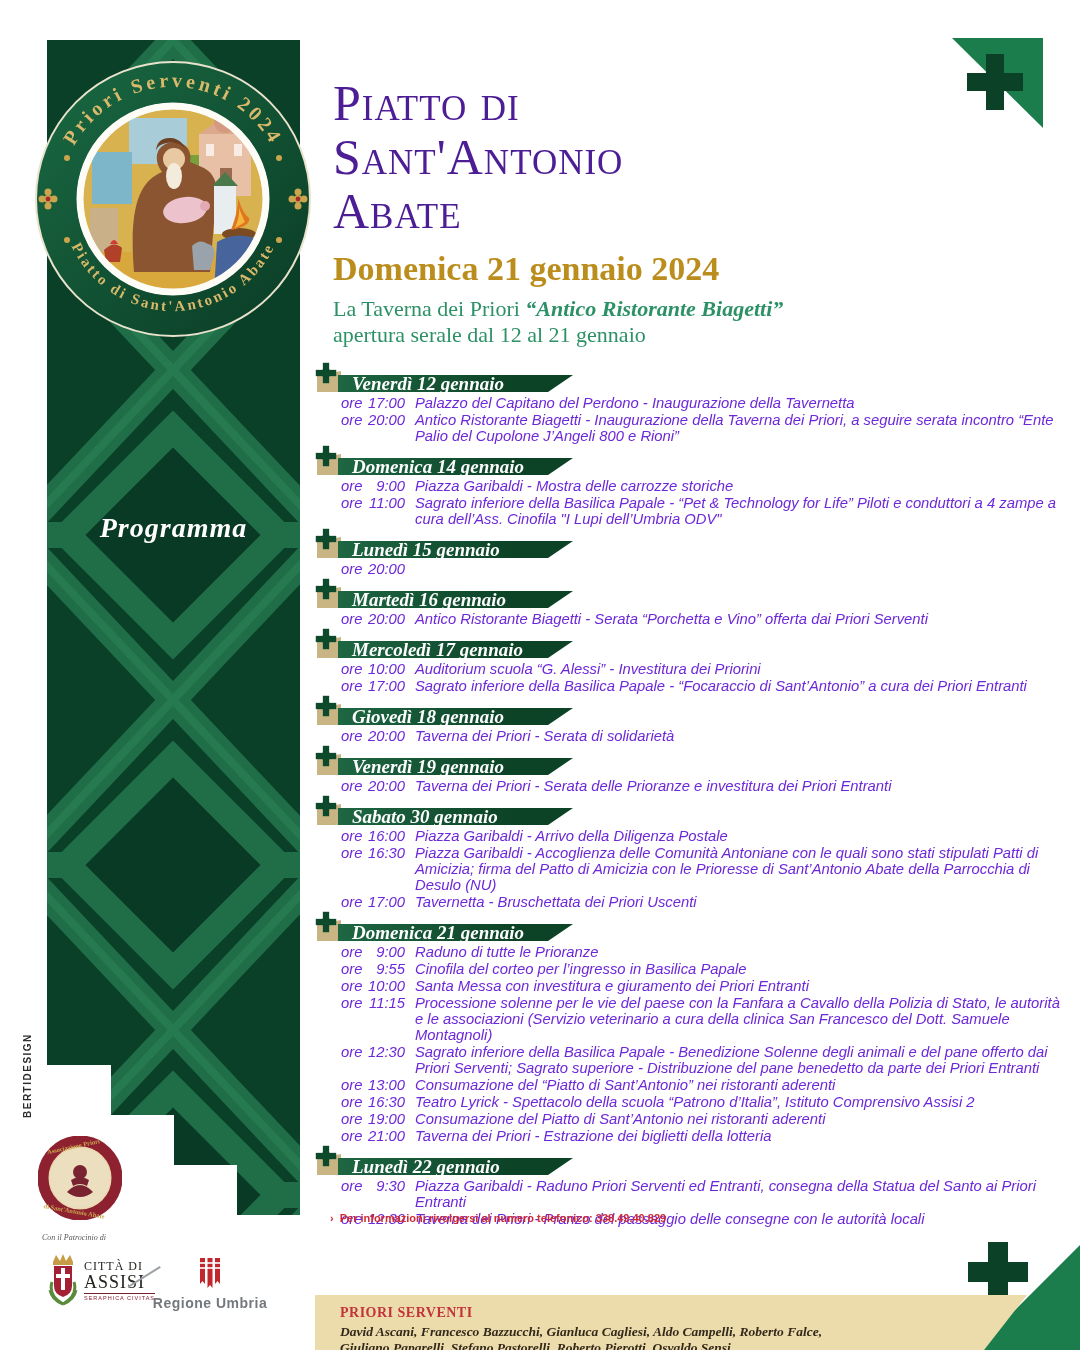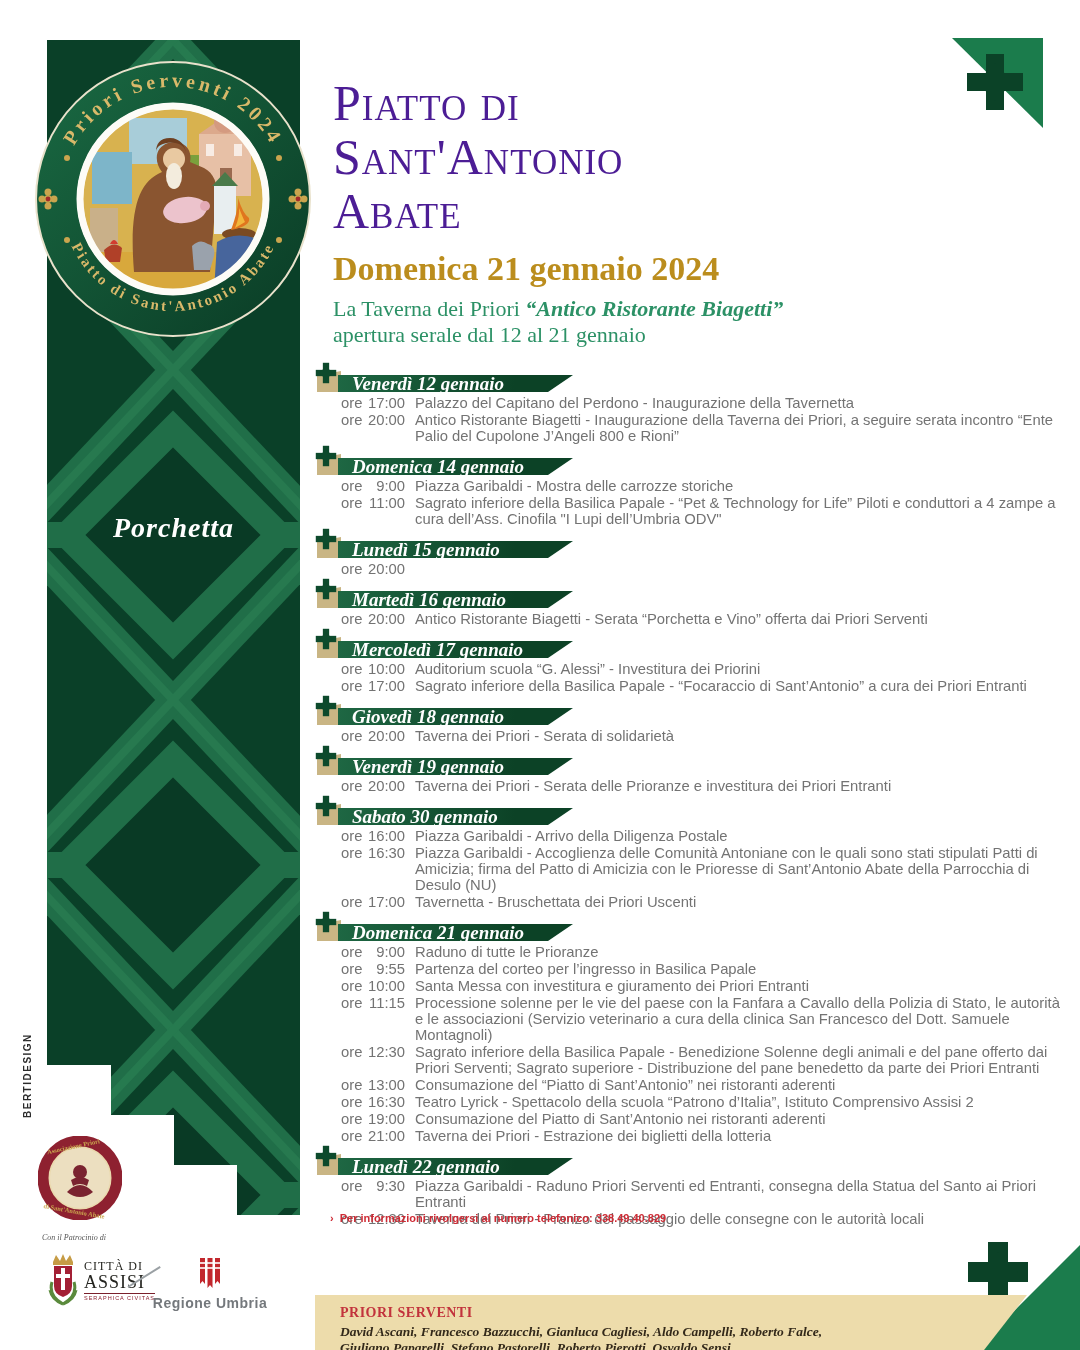--- a/index.html
+++ b/index.html
@@ -40,21 +40,21 @@
   .banner .bar{position:absolute;left:23px;top:0;right:0;bottom:0;
     background:linear-gradient(95deg,#1e6743 0%,#0c4226 75%);
     clip-path:polygon(0 0,100% 0,calc(100% - 25px) 100%,0 100%);
     display:flex;align-items:center;margin-top:9px;}
   .banner .bt{font-family:"Liberation Serif",serif;font-style:italic;font-weight:700;
     font-size:19px;color:#ffffff;padding-left:14px;white-space:nowrap;}
   .banner .notch{position:absolute;left:2px;top:5px;width:24px;height:21px;
     background:#c9b584;clip-path:polygon(0 22%,100% 0,100% 100%,0 100%);}
   .banner .bcross{position:absolute;left:0px;top:-4px;}
   .events{margin-left:26px;}
-  .event{display:flex;font-size:14.8px;line-height:16px;color:#737373;margin-bottom:1px;}
+  .event{display:flex;font-size:14.8px;line-height:16px;color:#6d28d9;margin-bottom:1px;font-style:italic;}
   .time{flex:0 0 64px;display:flex;justify-content:space-between;margin-right:10px;white-space:nowrap;}
   .desc{flex:1;max-width:668px;}
 
   .info{position:absolute;left:330px;top:1212px;font-size:11px;font-weight:700;color:#ce2b35;}
   .info .arrow{margin-right:6px;}
 
   
   .cream{position:absolute;left:315px;top:1295px;width:720px;height:82px;
     background:#eddcab;clip-path:polygon(0 0,712px 0,648px 82px,0 82px);
     padding:10px 0 0 25px;box-sizing:border-box;}
@@ -120,21 +120,21 @@
           <rect x="219" y="152" width="34" height="26"></rect>
         <rect x="0" y="482" width="34" height="26"></rect>
           <rect x="219" y="482" width="34" height="26"></rect>
         <rect x="0" y="812" width="34" height="26"></rect>
           <rect x="219" y="812" width="34" height="26"></rect>
         <rect x="0" y="1142" width="34" height="26"></rect>
           <rect x="219" y="1142" width="34" height="26"></rect>
       </g>
     </svg>
   </div>
-  <div class="programma">Porchetta</div>
+  <div class="programma">Programma</div>
   <div class="credit">BERTIDESIGN</div>
 
   <svg class="badge" width="278" height="278" viewBox="0 0 278 278">
     <defs>
       <linearGradient id="ringG" x1="0" y1="0" x2="1" y2="1">
         <stop offset="0" stop-color="#1a6a43"></stop>
           <stop offset="1" stop-color="#0a3b25"></stop>
       </linearGradient>
       <clipPath id="pclip">
           <circle cx="139" cy="139" r="90"></circle>
@@ -490,21 +490,21 @@
               <span>ore</span>
               <span>9:00</span>
             </span>
             <span class="desc">Raduno di tutte le Prioranze</span>
           </div>
         <div class="event">
             <span class="time">
               <span>ore</span>
               <span>9:55</span>
             </span>
-            <span class="desc">Partenza del corteo per l’ingresso in Basilica Papale</span>
+            <span class="desc">Cinofila del corteo per l’ingresso in Basilica Papale</span>
           </div>
         <div class="event">
             <span class="time">
               <span>ore</span>
               <span>10:00</span>
             </span>
             <span class="desc">Santa Messa con investitura e giuramento dei Priori Entranti</span>
           </div>
         <div class="event">
             <span class="time">

